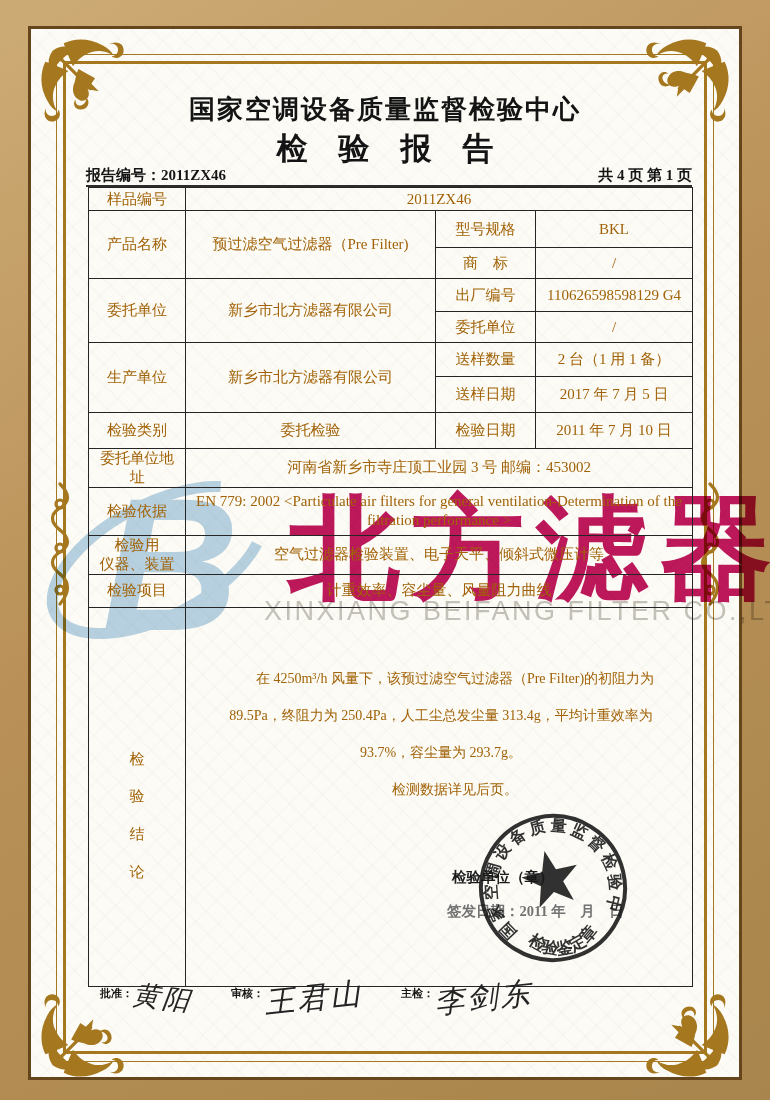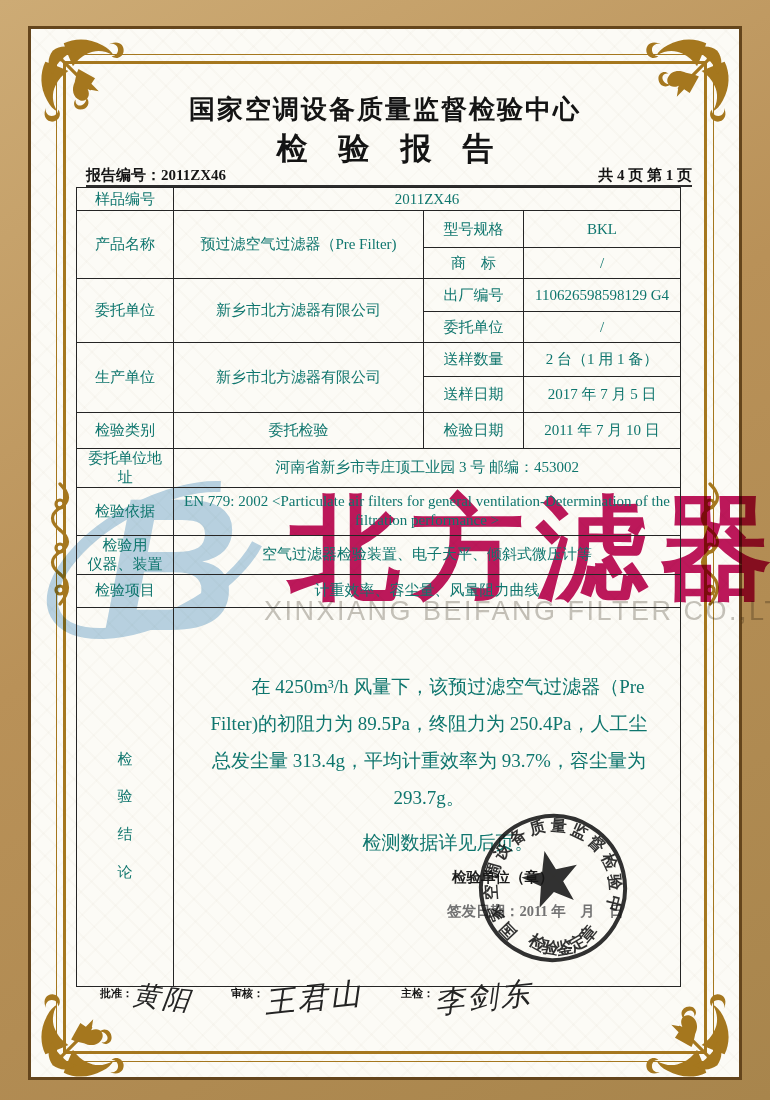--- a/index.html
+++ b/index.html
@@ -27,38 +27,38 @@
   .scroll.right{left:700px;top:482px;}
   
   .org-title{position:absolute;left:0;right:0;top:92px;text-align:center;
     font-size:26px;font-weight:bold;letter-spacing:2px;color:#141414;z-index:4;}
   .report-title{position:absolute;left:0;right:0;top:128px;text-align:center;
     font-size:31px;font-weight:bold;color:#141414;z-index:4;}
   .repno-row{position:absolute;left:86px;width:606px;top:160px;height:25px;
     display:flex;justify-content:space-between;align-items:flex-end;
     border-bottom:2px solid #2d2d2d;font-size:15px;font-weight:bold;color:#151515;z-index:4;}
   
-  table.rep{position:absolute;left:76px;top:187px;width:604px;border-collapse:collapse;
-    table-layout:fixed;z-index:3;color:#0f766e;}
+  table.rep{position:absolute;left:88px;top:187px;width:604px;border-collapse:collapse;
+    table-layout:fixed;z-index:3;color:#a16207;}
   table.rep td{border:1.6px solid #252525;padding:0 4px;text-align:center;
     font-size:15px;line-height:1.25;overflow:hidden;}
   td.lab{font-size:14.5px;}
   td.small-lab{font-size:13.5px;letter-spacing:-0.3px;}
   td.left{text-align:left;padding-left:16px;}
   tr.r1 td{height:22px} tr.r2 td{height:36px} tr.r3 td{height:30px}
   tr.r4 td{height:32px} tr.r5 td{height:30px} tr.r6 td{height:33px}
   tr.r7 td{height:35px} tr.r8 td{height:35px} tr.r9 td{height:30px}
   tr.r10 td{height:47px} tr.r11 td{height:38px} tr.r12 td{height:32px}
   tr.r13 td{height:378px}
   td.basis-val{font-size:13.5px;line-height:1.45;}
   td.vlab{vertical-align:top;}
   .vchars{display:flex;flex-direction:column;align-items:center;gap:19px;padding-top:142px;font-size:15px;}
   td.concl{vertical-align:top;text-align:left;position:relative;}
   .concl-text{padding:52px 12px 0 16px;}
-  .concl-text p{margin:8px;text-indent:2em;font-size:19px;line-height:37px;}
+  .concl-text p{margin:0;text-indent:2em;font-size:14px;line-height:37px;}
   
   .unit-label{position:absolute;left:452px;top:868px;font-size:14.5px;font-weight:bold;color:#1c1c1c;z-index:5;}
   .issue-date{position:absolute;left:447px;top:902px;font-size:14.5px;font-weight:bold;color:#737373;z-index:5;}
   .stamp{position:absolute;left:468px;top:803px;width:170px;height:170px;z-index:6;
     transform:rotate(-13deg);opacity:.88;}
   
   .footer-row{position:absolute;left:100px;width:580px;top:976px;display:flex;
     justify-content:flex-start;gap:38px;align-items:flex-start;z-index:4;color:#151515;}
   .sig-group{display:flex;align-items:flex-start;}
   .sig-label{font-size:11px;font-weight:bold;padding-top:10px;white-space:nowrap;text-align:right;}

